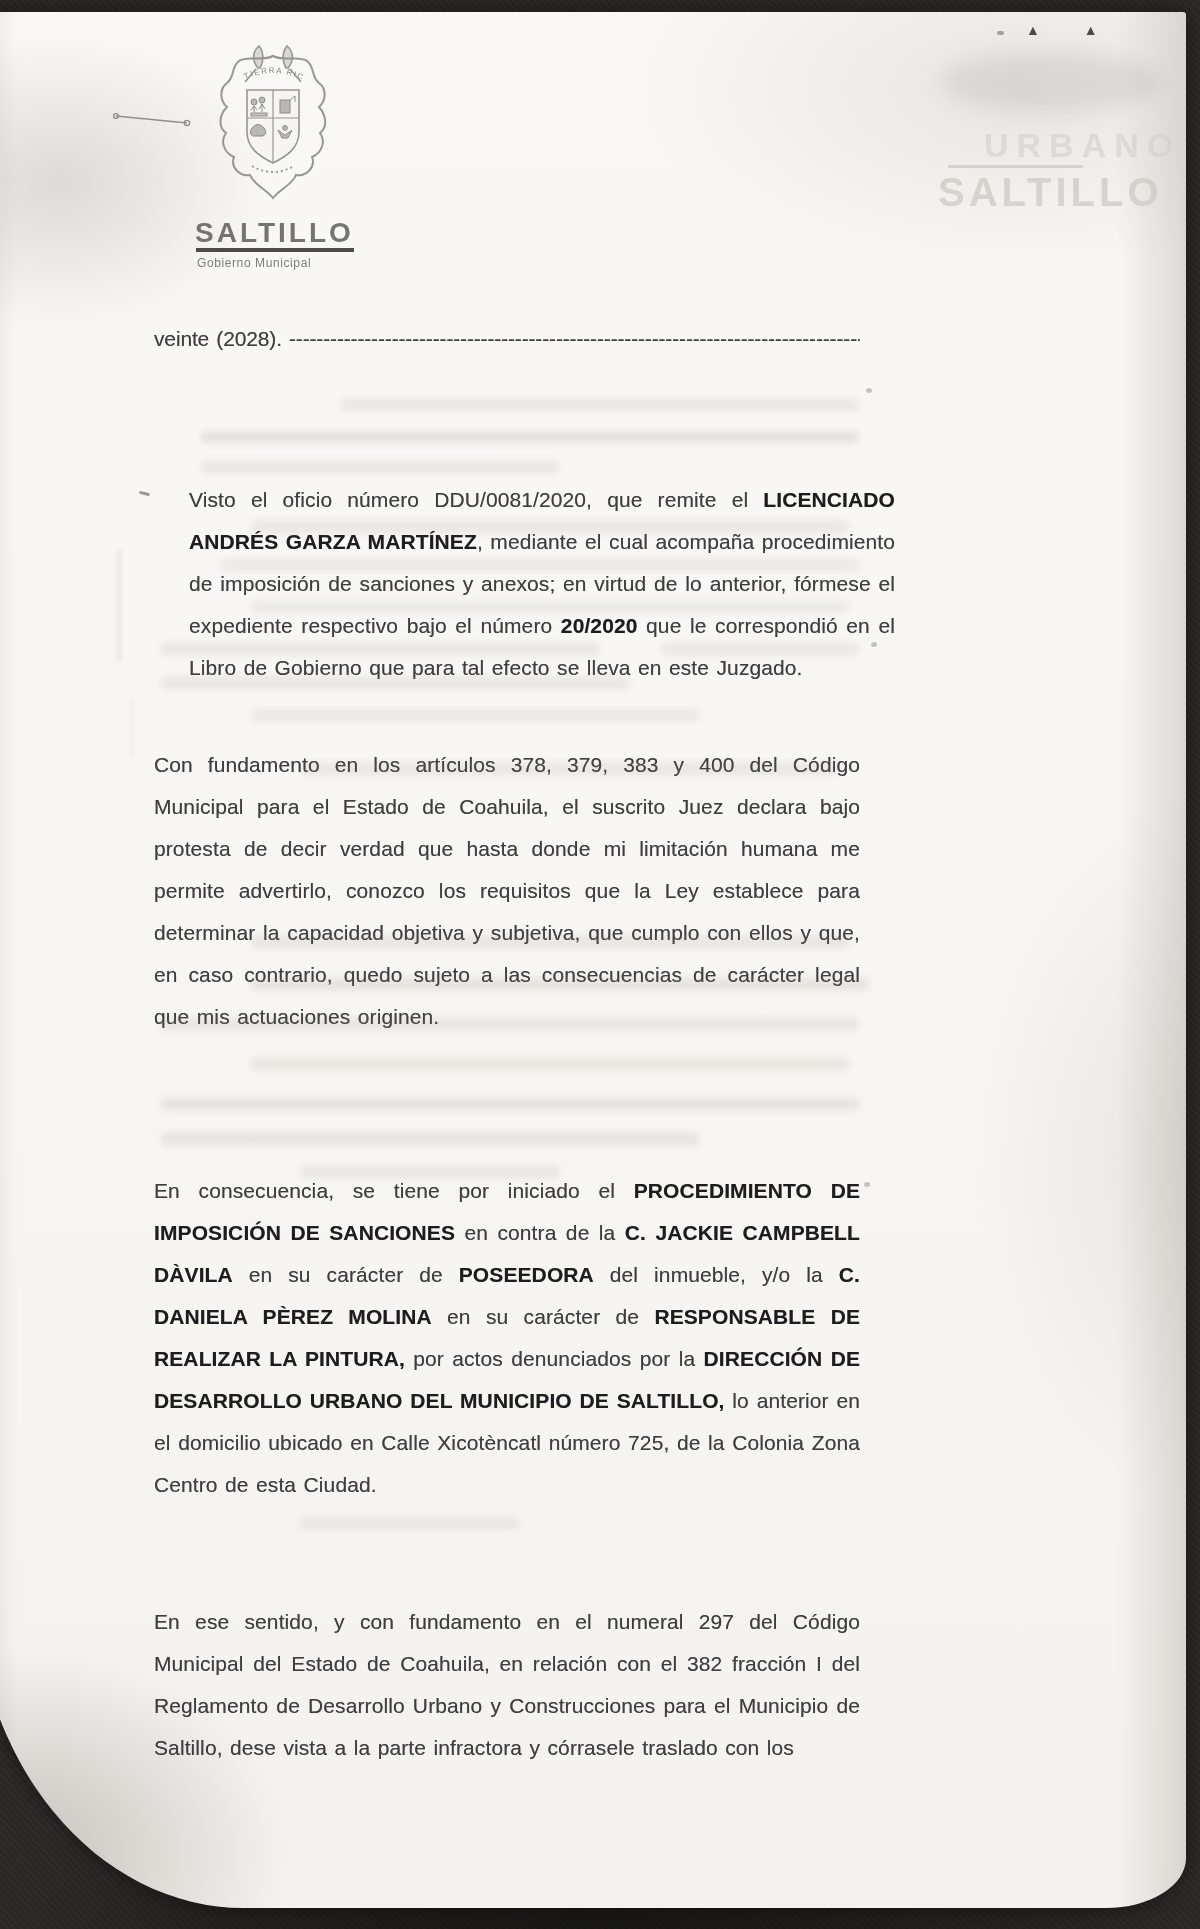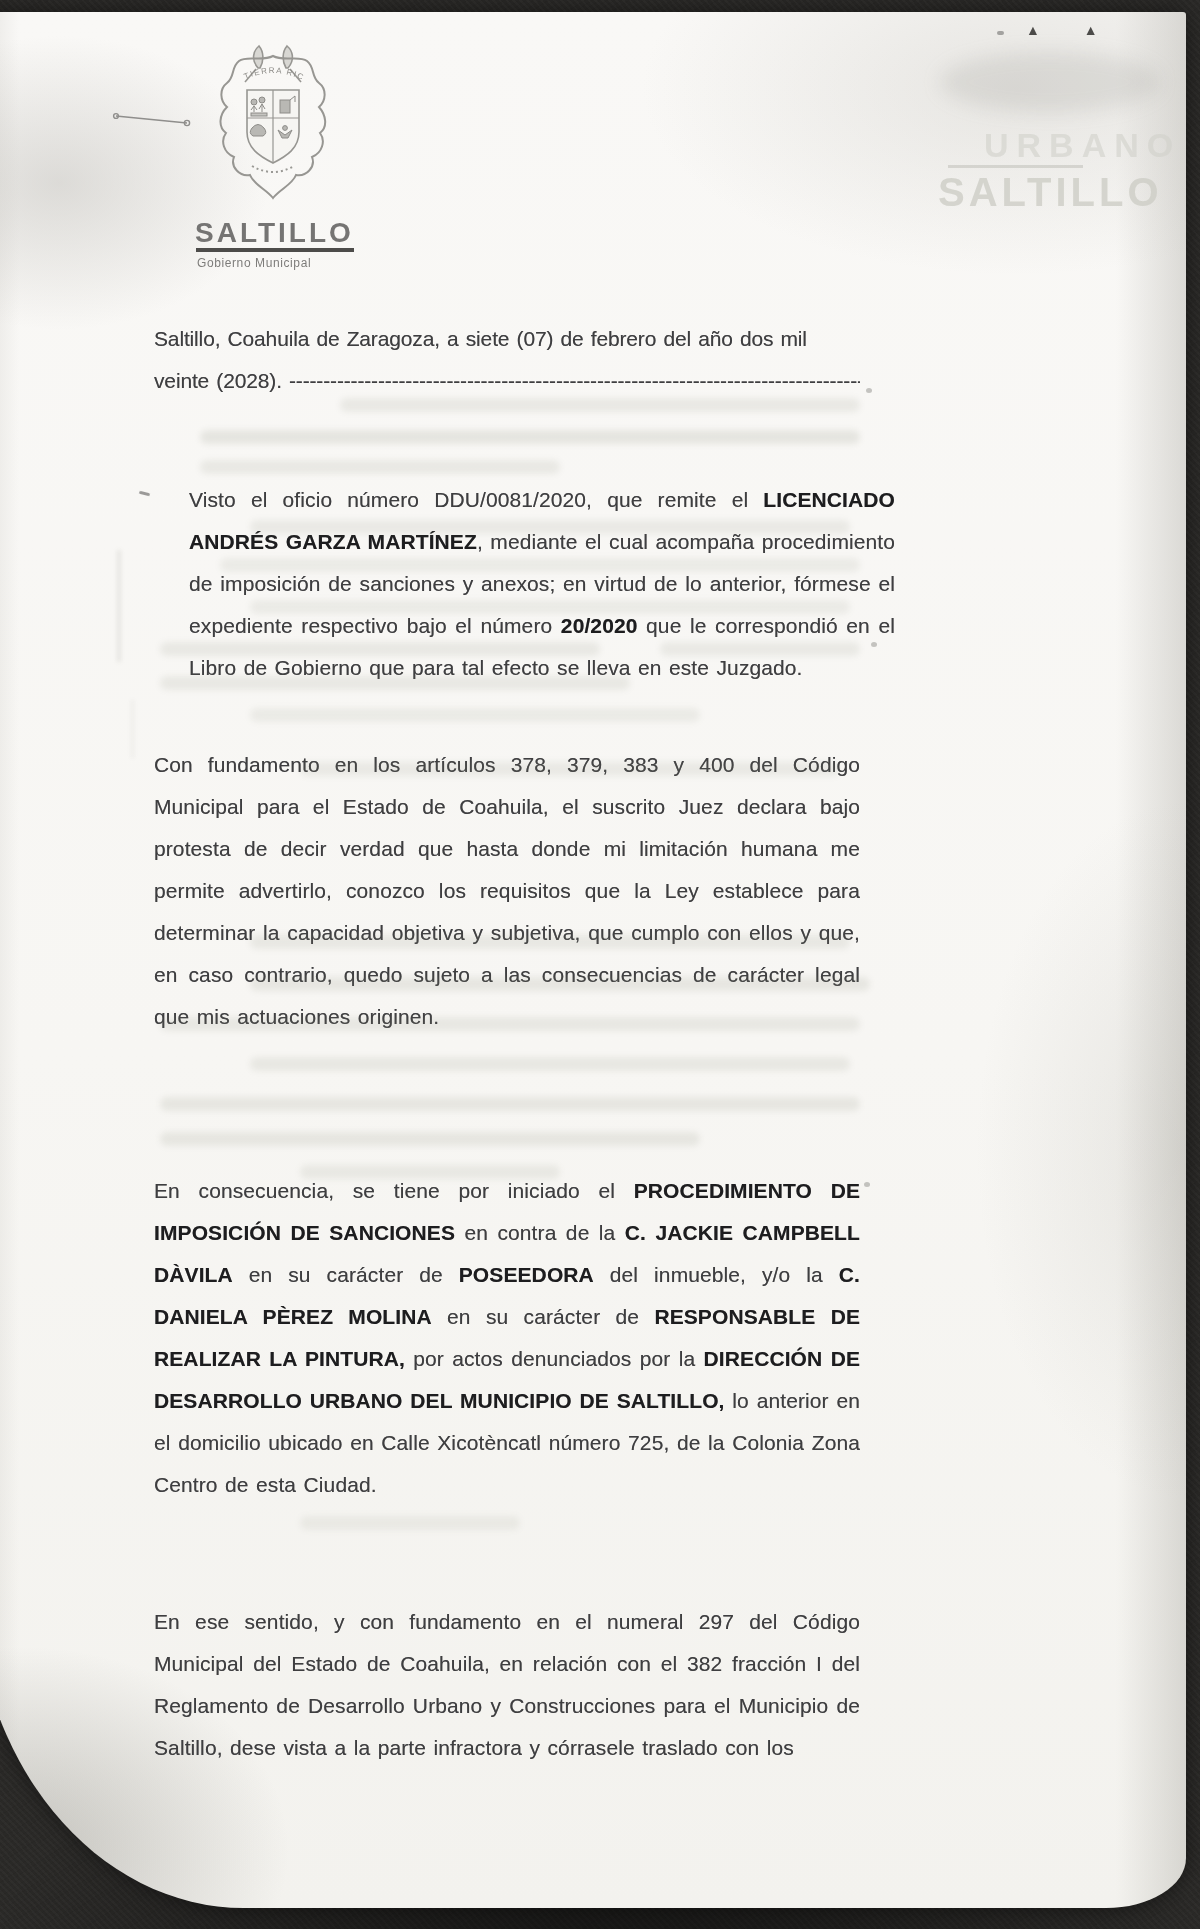--- a/index.html
+++ b/index.html
@@ -112,21 +112,20 @@
   <div class="org-subtitle">Gobierno Municipal</div>
 
   <div class="ghost-blob"></div>
   <div class="corner-speck"></div>
   <div class="corner-marks">▲ ▲</div>
   <div class="ghost ghost-todos">URBANO</div>
   <div class="ghost-rule"></div>
   <div class="ghost ghost-saltillo">SALTILLO</div>
 
   <div class="para" id="p-fecha">
-    <span class="line">Saltillo, Coahuila de Zaragoza, a siete (07) de febrero del año dos mil</span>
     <span class="line"><span>veinte (2028). </span><span>--------------------------------------------------------------------------------------------------------------</span></span>
   </div>
 
   <div class="pre-visto-tick"></div>
 
   <div class="para" id="p-oficio"><span>Visto el oficio número DDU/0081/2020, que remite el </span><span class="bold">LICENCIADO ANDRÉS GARZA MARTÍNEZ</span><span>, mediante el cual acompaña procedimiento de imposición de sanciones y anexos; en virtud de lo anterior, fórmese el expediente respectivo bajo el número </span><span class="bold">20/2020</span><span> que le correspondió en el Libro de Gobierno que para tal efecto se lleva en este Juzgado.</span></div>
   <div class="para" id="p-fundamento"><span>Con fundamento en los artículos 378, 379, 383 y 400 del Código Municipal para el Estado de Coahuila, el suscrito Juez declara bajo protesta de decir verdad que hasta donde mi limitación humana me permite advertirlo, conozco los requisitos que la Ley establece para determinar la capacidad objetiva y subjetiva, que cumplo con ellos y que, en caso contrario, quedo sujeto a las consecuencias de carácter legal que mis actuaciones originen.</span></div>
   <div class="para" id="p-sanciones"><span>En consecuencia, se tiene por iniciado el </span><span class="bold">PROCEDIMIENTO DE IMPOSICIÓN DE SANCIONES</span><span> en contra de la </span><span class="bold">C. JACKIE CAMPBELL DÀVILA</span><span> en su carácter de </span><span class="bold">POSEEDORA</span><span> del inmueble, y/o la </span><span class="bold">C. DANIELA PÈREZ MOLINA</span><span> en su carácter de </span><span class="bold">RESPONSABLE DE REALIZAR LA PINTURA,</span><span> por actos denunciados por la </span><span class="bold">DIRECCIÓN DE DESARROLLO URBANO DEL MUNICIPIO DE SALTILLO,</span><span> lo anterior en el domicilio ubicado en Calle Xicotèncatl número 725, de la Colonia Zona Centro de esta Ciudad.</span></div>
   <div class="para" id="p-sentido"><span>En ese sentido, y con fundamento en el numeral 297 del Código Municipal del Estado de Coahuila, en relación con el 382 fracción I del Reglamento de Desarrollo Urbano y Construcciones para el Municipio de Saltillo, dese vista a la parte infractora y córrasele traslado con los</span></div>
 

